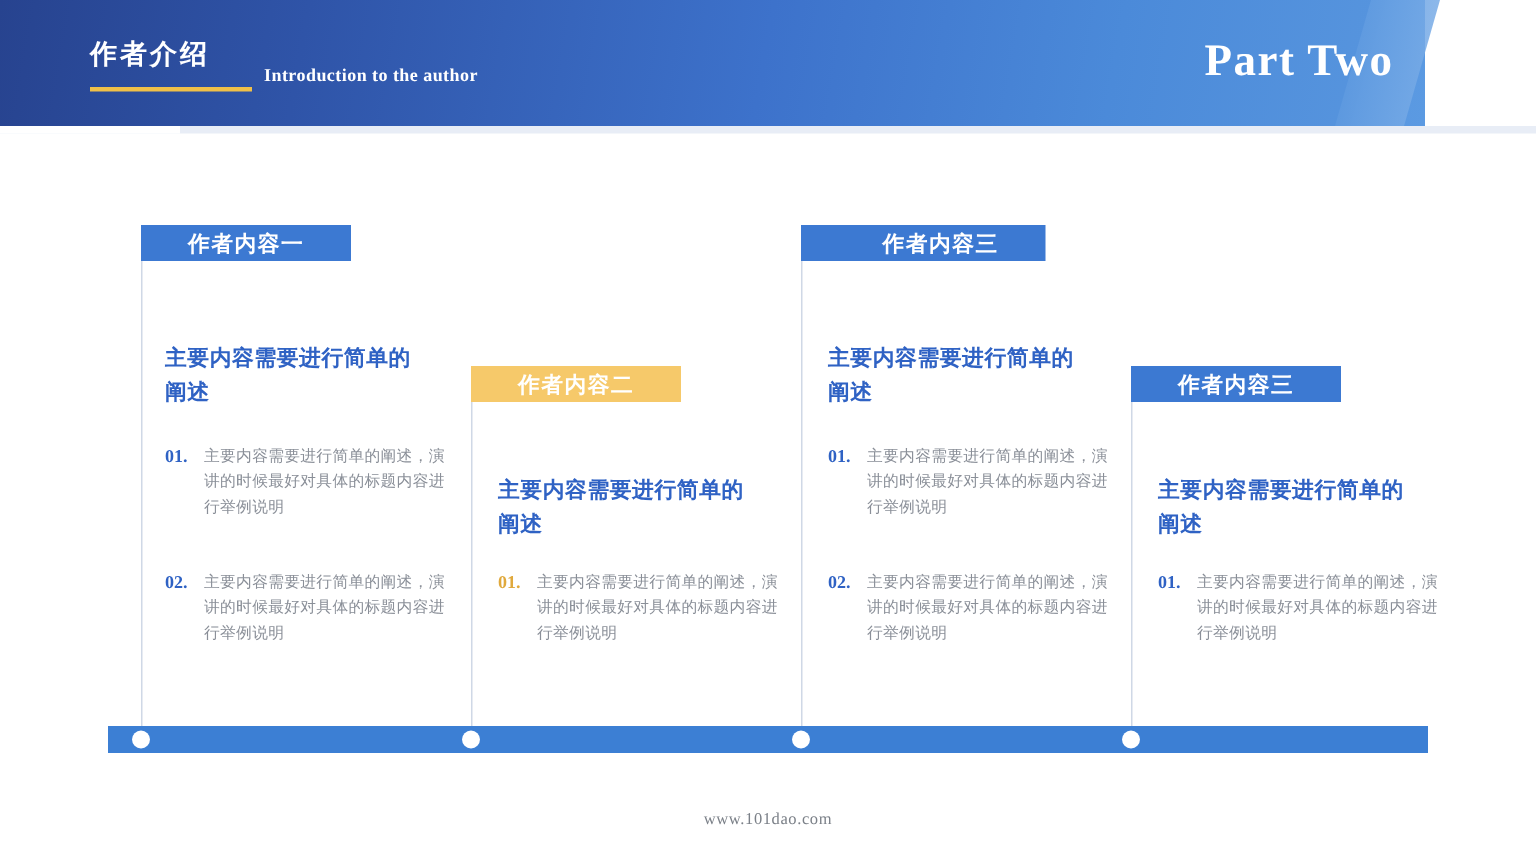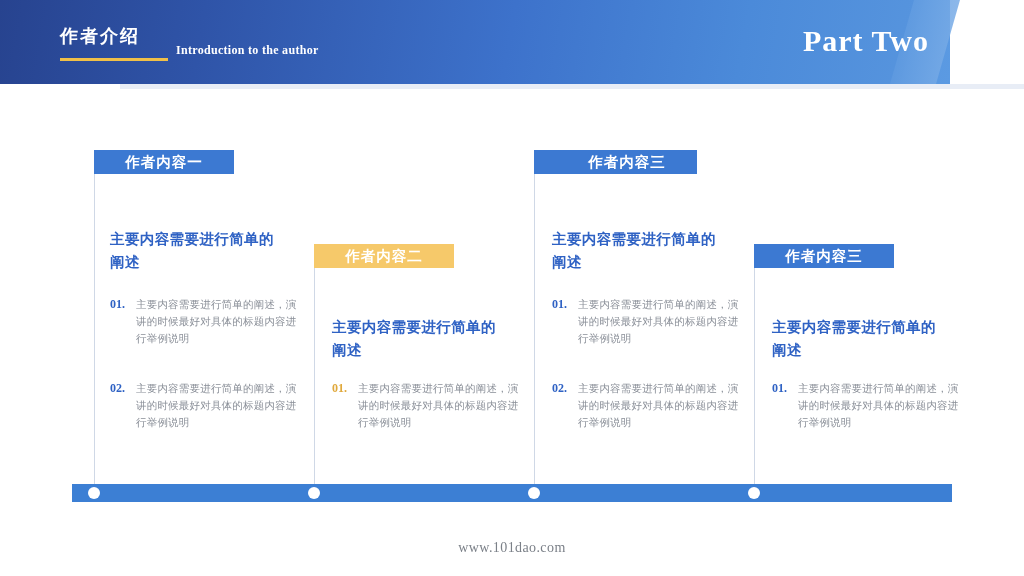--- a/index.html
+++ b/index.html
@@ -164,21 +164,21 @@
     letter-spacing: .2px;
   }
 
   .footer {
     position: absolute;
     left: 0;
     top: 540px;
     width: 1024px;
     text-align: center;
     font-family: "Liberation Serif", serif;
-    font-size: 14px;
+    font-size: 11px;
     color: #7b8088;
     letter-spacing: .4px;
   }
 </style>
 </head>
 <body>
 
 <div class="header">
   <div class="header-bg-light"></div>
   <div class="header-bg-main"></div>

